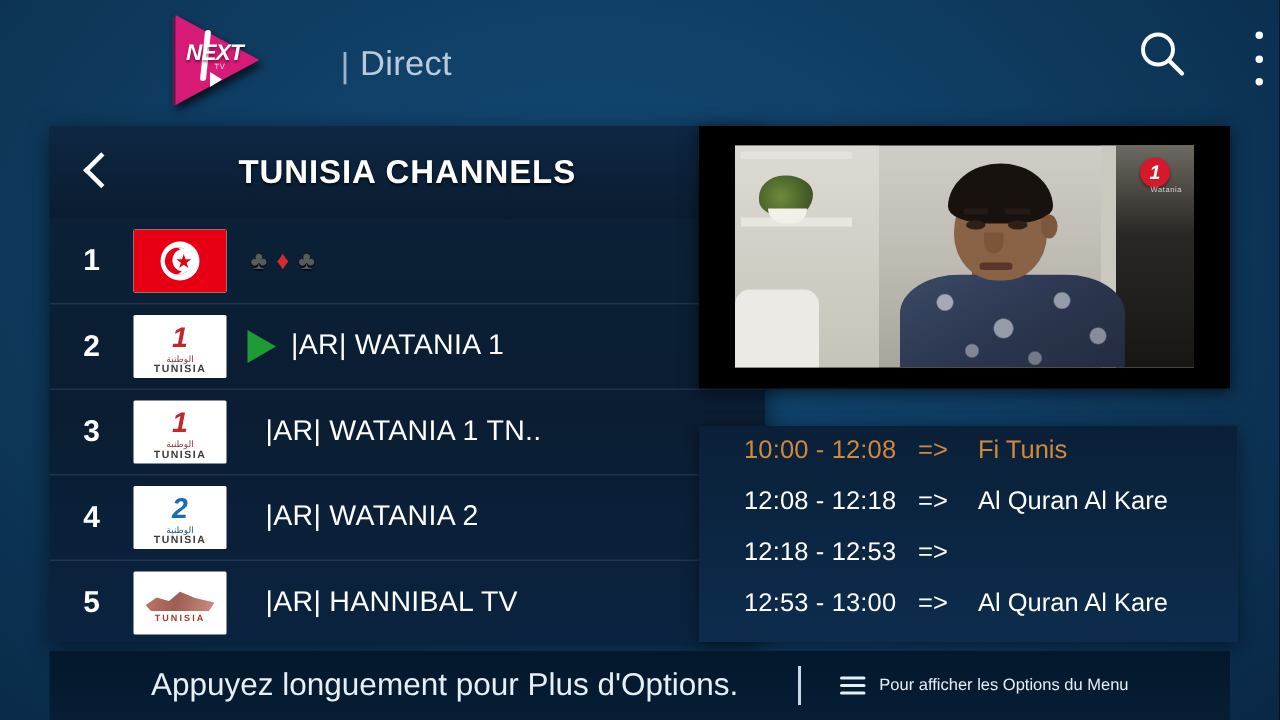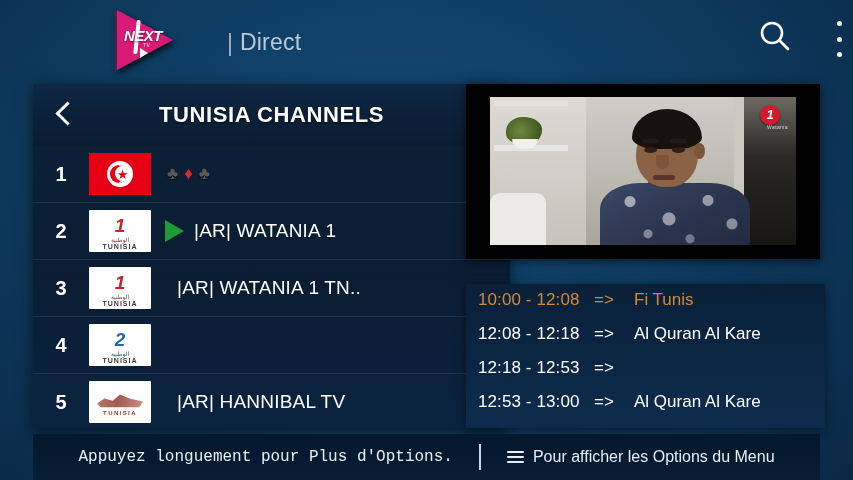--- a/index.html
+++ b/index.html
@@ -460,21 +460,21 @@
     box-shadow: 0 2px 10px rgba(0,0,0,.45);
     overflow: hidden;
     padding-top: 6px;
     box-sizing: border-box;
   }
   .epg-row {
     display: flex;
     align-items: baseline;
     height: 34px;
     white-space: nowrap;
-    padding-left: 12px;
+    padding-left: 30px;
     font-size: 17px;
     cursor: pointer;
   }
   .epg-time { flex: none; width: 116px; letter-spacing: .1px; }
   .epg-arrow { flex: none; width: 40px; }
   .epg-title { overflow: hidden; }
   .epg-row.current { color: #d2893c; }
   .epg-row.current .epg-time { color: #d2893c; }
   .epg-row.normal { color: #ffffff; }
 
@@ -483,32 +483,31 @@
     position: absolute;
     left: 33px; top: 434px;
     width: 787px; height: 46px;
     background: linear-gradient(180deg, #04182c 0%, #061d34 100%);
     display: flex;
     align-items: center;
     justify-content: center;
     gap: 0;
   }
   .foot-left {
-    font-size: 16px;
+    font-size: 21px;
     color: #e6eef6;
-    padding-right: 26px;
-    font-family: Liberation Mono, monospace;
+    padding-right: 40px;
   }
   .foot-div {
     width: 2px; height: 26px;
     background: #c9d8e6;
     flex: none;
   }
   .foot-right {
-    font-size: 16px;
+    font-size: 11px;
     color: #e6eef6;
     padding-left: 26px;
     display: flex;
     align-items: center;
     gap: 9px;
   }
   .hamb {
     display: inline-flex;
     flex-direction: column;
     justify-content: space-between;
@@ -614,20 +613,21 @@
       <div class="chan-row">
         <div class="chan-num">4</div>
         <div class="chan-logo">
           <div class="wat-logo">
             <div class="wat-mark blue">2</div>
             <div class="wat-ar b">الوطنية</div>
             <div class="wat-tn">TUNISIA</div>
           </div>
         </div>
         <div class="chan-spacer"></div>
+        <div class="chan-name">|AR| WATANIA 2</div>
       </div>
 
       <div class="chan-row">
         <div class="chan-num">5</div>
         <div class="chan-logo">
           <div class="hann">
             <div class="hann-shape"></div>
             <div class="hann-tn">TUNISIA</div>
           </div>
         </div>

